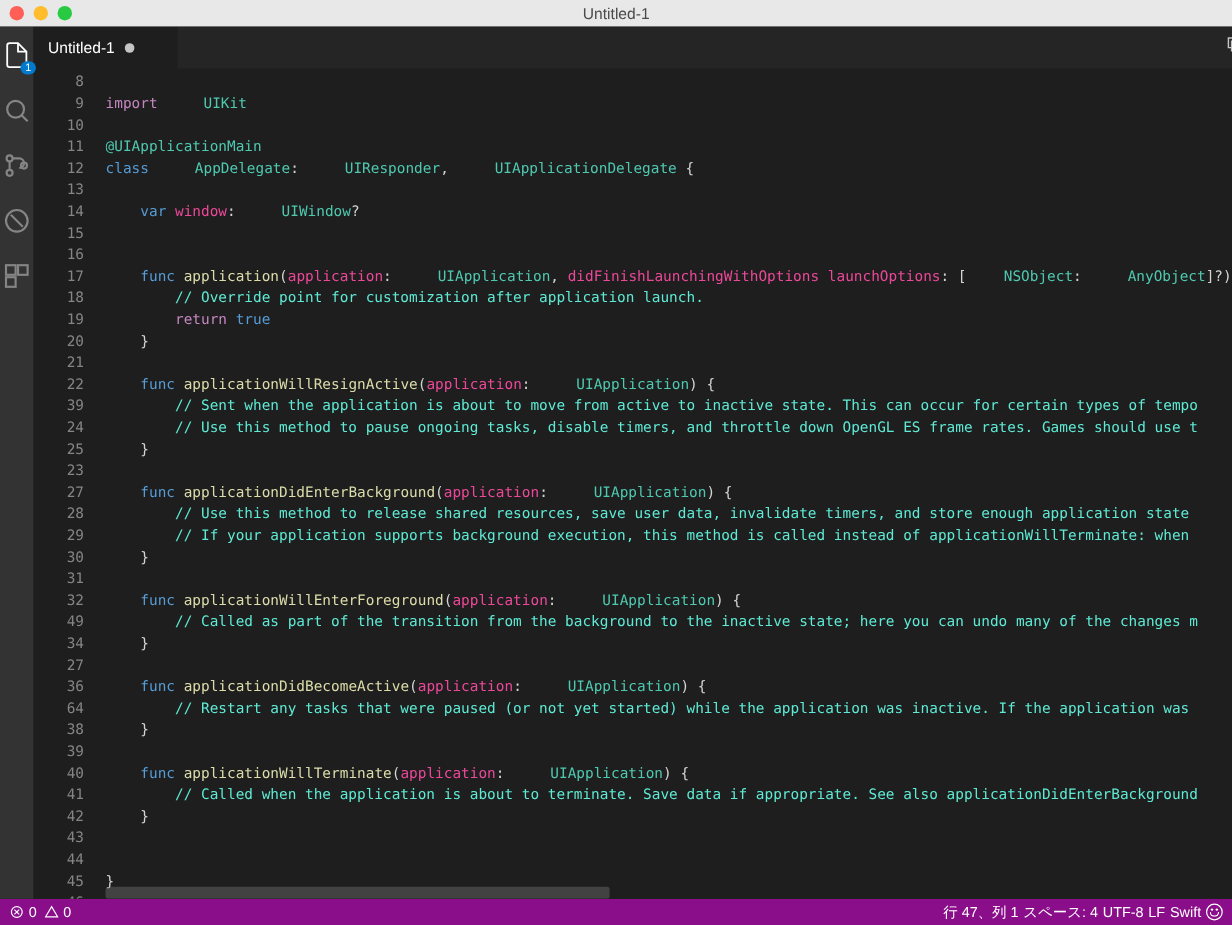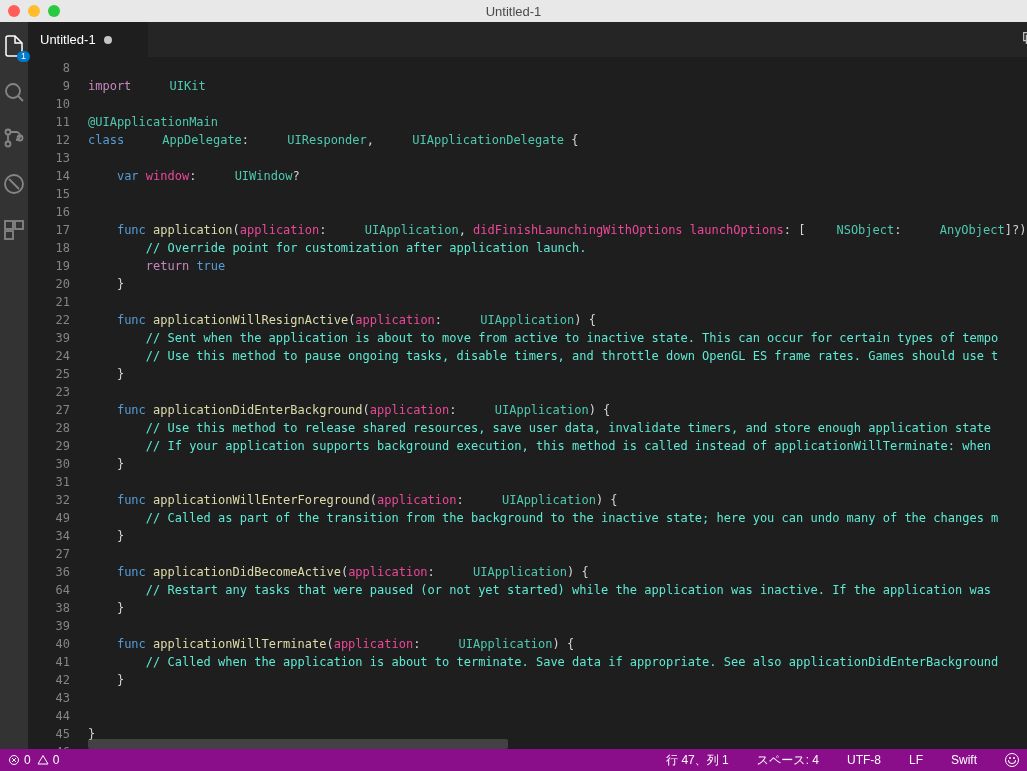--- a/index.html
+++ b/index.html
@@ -156,21 +156,21 @@
 .status-bar {
   height: 22px;
   background: #8a0e8a;
   color: #ffffff;
   display: flex;
   align-items: center;
   font-size: 12px;
   padding: 0 8px;
 }
 .status-left { display: flex; align-items: center; gap: 6px; }
-.status-right { margin-left: auto; display: flex; align-items: center; gap: 28px; justify-content: flex-end; }
+.status-right { margin-left: auto; display: flex; align-items: center; gap: 4px; justify-content: flex-end; }
 .status-item { display: flex; align-items: center; gap: 4px; cursor: pointer; }
 .smiley {
   width: 14px;
   height: 14px;
   border: 1.5px solid #fff;
   border-radius: 50%;
   position: relative;
 }
 .smiley::before, .smiley::after {
   content: "";

